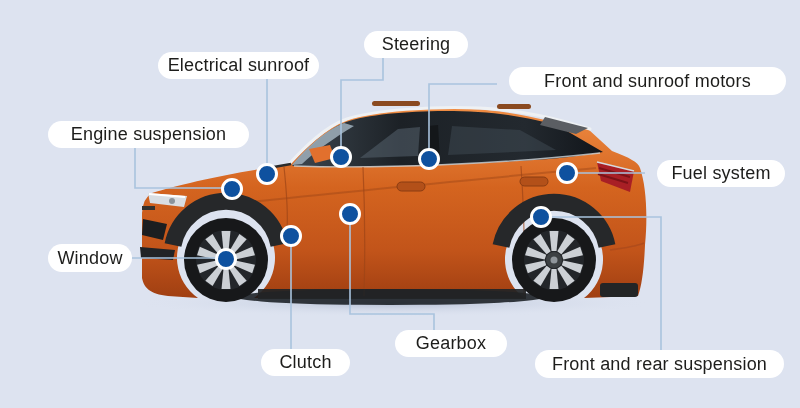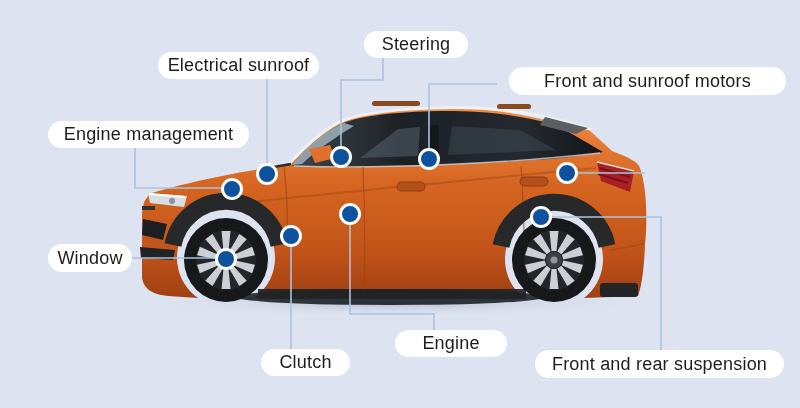--- a/index.html
+++ b/index.html
@@ -187,19 +187,20 @@
       <polyline points="350,214 350,314 434,314 434,330" fill="none" stroke="#a9c3de" stroke-width="1.6"></polyline>
       <circle cx="350" cy="214" r="9.5" fill="#0e519f" stroke="#ffffff" stroke-width="3"></circle>
       <polyline points="541,217 661,217 661,350" fill="none" stroke="#a9c3de" stroke-width="1.6"></polyline>
       <circle cx="541" cy="217" r="9.5" fill="#0e519f" stroke="#ffffff" stroke-width="3"></circle>
     </svg>
 
   <div id="label-layer">
       <div class="pill" style="left: 348px; top: 31px; width: 104px; height: 27px; line-height: 27px;">Steering</div>
       <div class="pill" style="left: 142px; top: 52px; width: 161px; height: 27px; line-height: 27px;">Electrical sunroof</div>
       <div class="pill" style="left: 493px; top: 67px; width: 277px; height: 28px; line-height: 28px;">Front and sunroof motors</div>
-      <div class="pill" style="left: 32px; top: 121px; width: 201px; height: 27px; line-height: 27px;">Engine management</div>
+      <div class="pill" style="left: 32px; top: 121px; width: 201px; height: 27px; line-height: 27px;">Engine suspension</div>
+      <div class="pill" style="left: 641px; top: 160px; width: 128px; height: 27px; line-height: 27px;">Fuel system</div>
       <div class="pill" style="left: 32px; top: 244px; width: 84px; height: 28px; line-height: 28px;">Window</div>
       <div class="pill" style="left: 245px; top: 349px; width: 89px; height: 27px; line-height: 27px;">Clutch</div>
-      <div class="pill" style="left: 379px; top: 330px; width: 112px; height: 27px; line-height: 27px;">Engine</div>
+      <div class="pill" style="left: 379px; top: 330px; width: 112px; height: 27px; line-height: 27px;">Gearbox</div>
       <div class="pill" style="left: 519px; top: 350px; width: 249px; height: 28px; line-height: 28px;">Front and rear suspension</div>
     </div>
 </div>
 
 </body></html>

